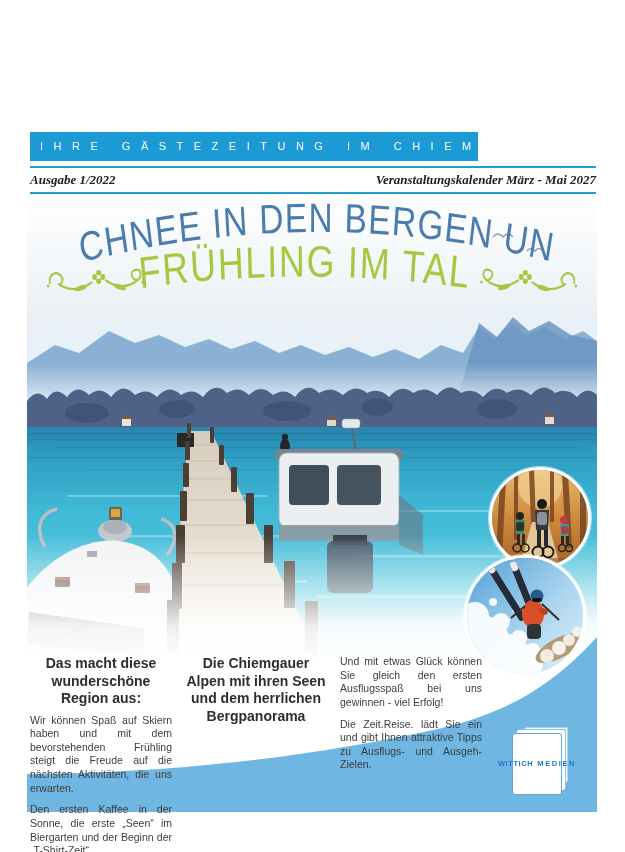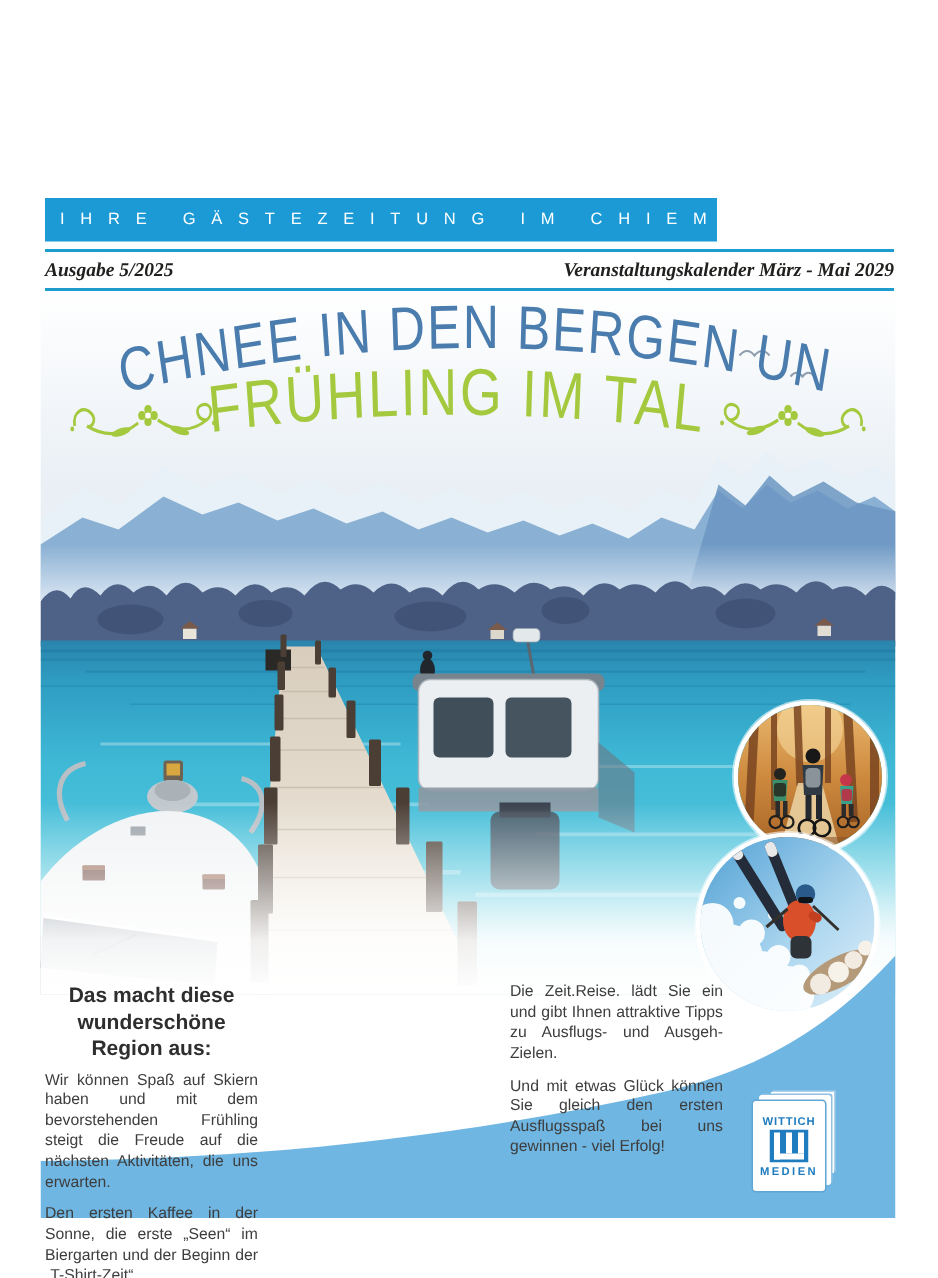--- a/index.html
+++ b/index.html
@@ -33,39 +33,39 @@
   .inset-skiing{left:464px;top:555px;width:116px;height:116px;z-index:6;}
   
   .wave-svg{position:absolute;left:27px;top:628px;z-index:3;}
   
   .columns{position:absolute;left:30px;top:655px;width:452px;z-index:5;
     display:grid;grid-template-columns:1fr 1fr 1fr;column-gap:13px;
     font-size:10.5px;line-height:1.3;color:#3d3d3d;}
   .col h3{margin:0 0 6px 0;font-size:14px;line-height:1.25;color:#2e2e2e;font-weight:bold;text-align:center;}
   .col p{margin:0 0 8px 0;text-align:justify;}
   
-  .wittich{position:absolute;left:501px;top:733px;width:48px;height:60px;z-index:7;
+  .wittich{position:absolute;left:512px;top:733px;width:48px;height:60px;z-index:7;
     background:#ffffff;border:1px solid #5fa5d6;border-radius:3px;
     box-shadow:4px -4px 0 -1px #ffffff,5px -5px 0 -1px #8fc1e5,
                9px -9px 0 -4px #ffffff,10px -10px 0 -4px #aed2ec;
-    display:flex;flex-direction:column;align-items:center;justify-content:center;gap:2px;}
+    display:flex;flex-direction:row;align-items:center;justify-content:center;gap:2px;}
   .wittich .wlabel{font-size:7.5px;font-weight:bold;color:#1f7dbf;letter-spacing:.6px;line-height:1;}
   .wittich .wlabel2{letter-spacing:1.6px;text-align:center;}
 </style>
 </head>
 <body>
 
 <div class="page">
 
 
   <div class="banner">IHRE GÄSTEZEITUNG IM CHIEMGAU</div>
 
   <div class="issue-bar">
-    <span>Ausgabe 5/2025</span>
-    <span>Veranstaltungskalender März - Mai 2029</span>
+    <span>Ausgabe 1/2022</span>
+    <span>Veranstaltungskalender März - Mai 2027</span>
   </div>
 
   <svg class="hero-svg" width="570" height="468" viewBox="0 0 570 468" xmlns="http://www.w3.org/2000/svg">
     <defs>
       <linearGradient id="sky" x1="0" y1="0" x2="0" y2="1">
         <stop offset="0" stop-color="#ffffff"></stop>
         <stop offset="0.55" stop-color="#e9eff5"></stop>
         <stop offset="1" stop-color="#eef4f8"></stop>
       </linearGradient>
       <linearGradient id="haze" x1="0" y1="0" x2="0" y2="1">
@@ -337,24 +337,25 @@
     </svg>
   </div>
 
   <div class="columns">
     <div class="col">
       <h3>Das macht diese wunderschöne Region aus:</h3>
       <p>Wir können Spaß auf Skiern haben und mit dem bevorstehenden Frühling steigt die Freude auf die nächsten Aktivitäten, die uns erwarten.</p>
       <p>Den ersten Kaffee in der Sonne, die erste „Seen“ im Biergarten und der Beginn der „T-Shirt-Zeit“.</p>
     </div>
     <div class="col">
+      <h3>Die Chiemgauer Alpen mit ihren Seen und dem herrlichen Bergpanorama</h3>
     </div>
     <div class="col">
+      <p>Und mit etwas Glück können Sie gleich den ersten Ausflugsspaß bei uns gewinnen - viel Erfolg!</p>
       <p>Die Zeit.Reise. lädt Sie ein und gibt Ihnen attraktive Tipps zu Ausflugs- und Ausgeh-Zielen.</p>
-      <p>Und mit etwas Glück können Sie gleich den ersten Ausflugsspaß bei uns gewinnen - viel Erfolg!</p>
     </div>
   </div>
 
   <div class="wittich">
     <span class="wlabel">WITTICH</span>
     <svg width="26" height="22" viewBox="0 0 26 22" xmlns="http://www.w3.org/2000/svg">
       <rect width="26" height="22" fill="#1f7dbf"></rect>
       <g fill="#ffffff">
         <rect x="3" y="2" width="4" height="18"></rect>
         <rect x="3" y="16" width="20" height="4"></rect>

